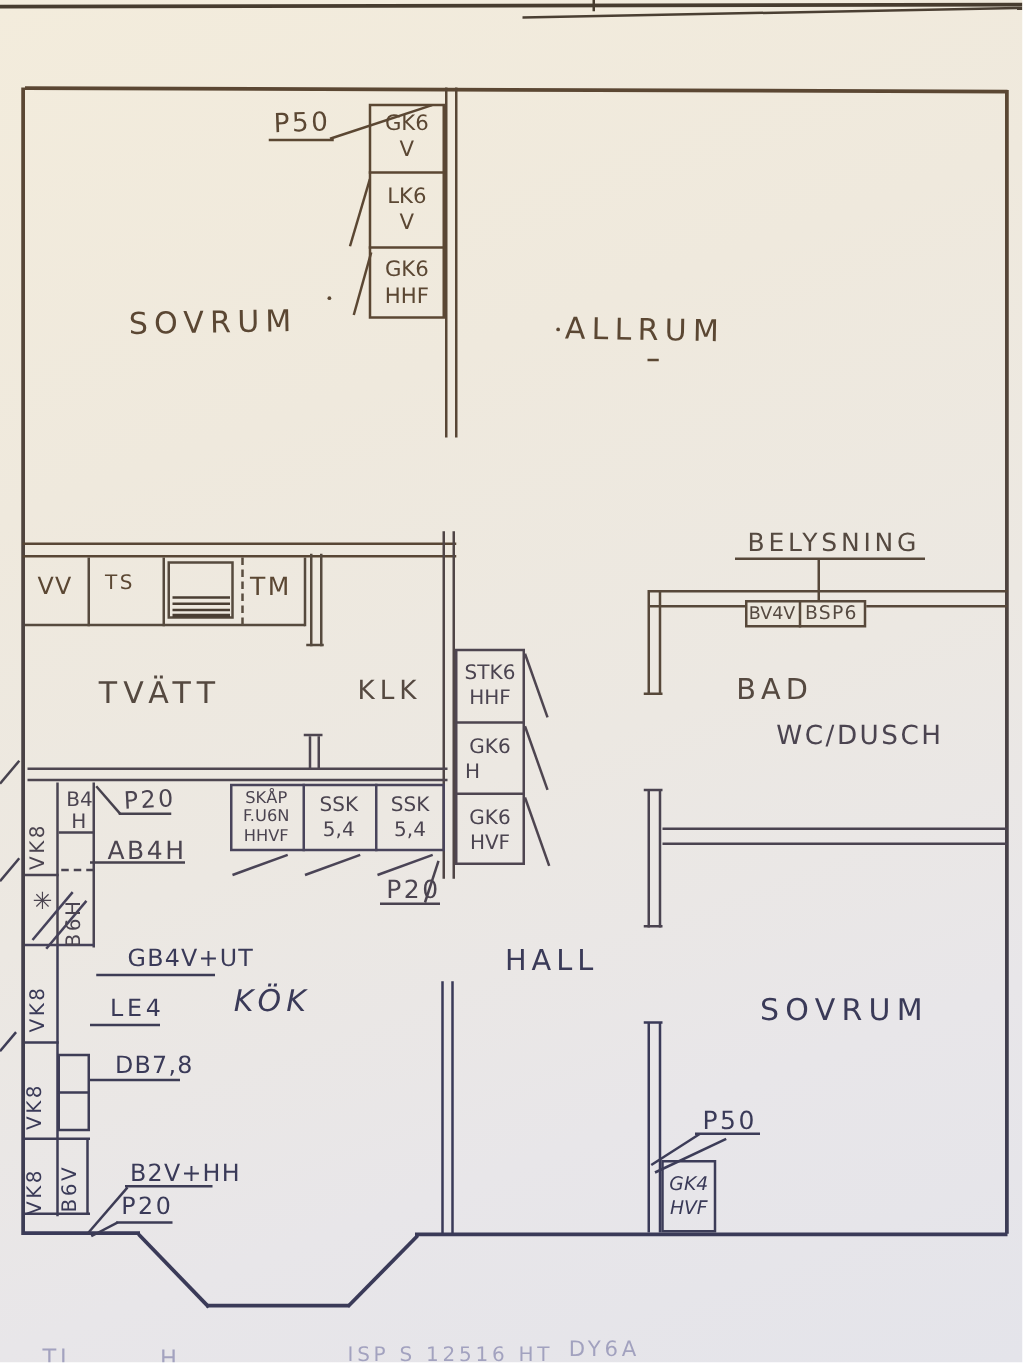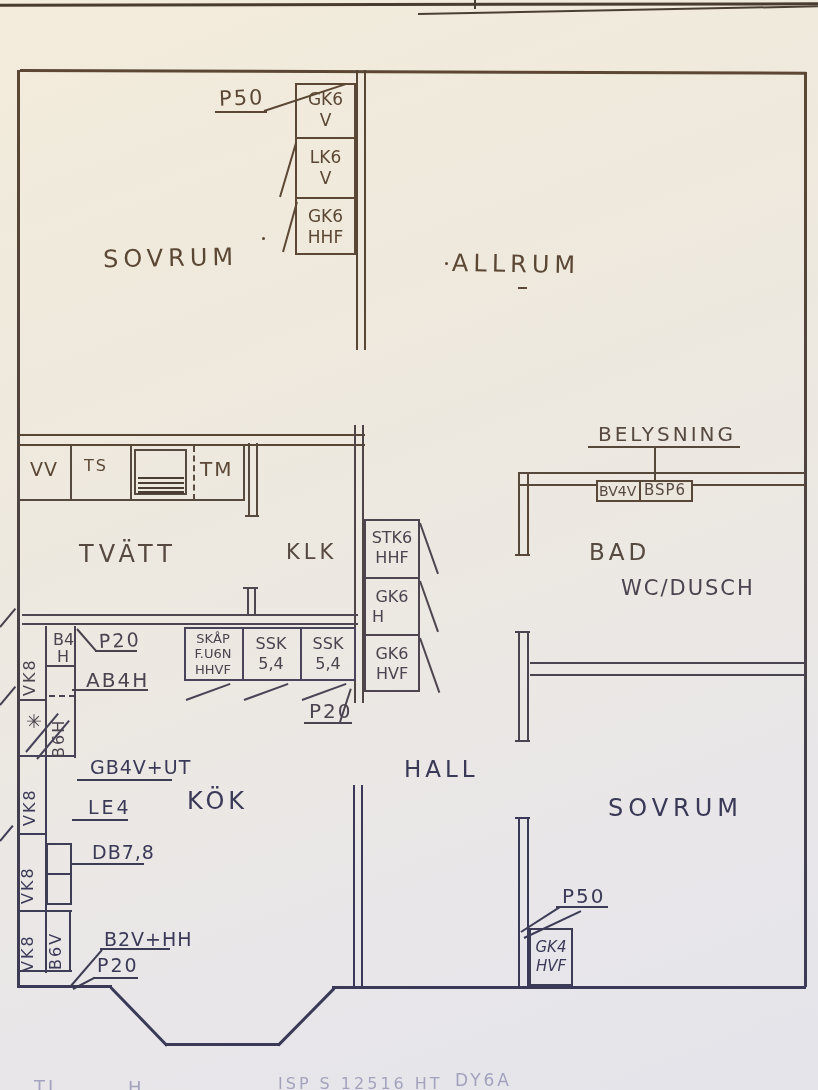--- a/index.html
+++ b/index.html
@@ -166,38 +166,38 @@
   <div class="vlbl c-blue" style="left:22px;top:766px;height:60px;font-size:16px;">VK8</div>
   <div class="vlbl c-blue" style="left:20px;top:842px;height:62px;font-size:16px;">VK8</div>
   <div class="vlbl c-blue" style="left:48px;top:916px;height:54px;font-size:16px;">B6V</div>
   <div class="vlbl c-blue" style="left:20px;top:916px;height:56px;font-size:16px;">VK8</div>
 
   <div class="lbl c-mid" style="left:99px;top:631px;font-size:19px;letter-spacing:2px;transform:rotate(-3deg);">P20</div>
   <div class="ln" style="left:95px;top:650px;width:42px;height:2px;background:#47424e;"></div>
   <div class="ln diag" style="left:77px;top:628px;width:29px;height:2px;background:#47424e;transform:rotate(49deg);"></div>
   <div class="lbl c-mid" style="left:86px;top:670px;font-size:20px;letter-spacing:2px;">AB4H</div>
   <div class="ln" style="left:72px;top:689px;width:76px;height:2px;background:#47424e;"></div>
-  <div class="lbl c-blue" style="left:90px;top:758px;font-size:19px;letter-spacing:1px;">GB4V+UT</div>
+  <div class="lbl c-blue" style="left:102px;top:758px;font-size:19px;letter-spacing:1px;">GB4V+UT</div>
   <div class="ln" style="left:77px;top:779px;width:95px;height:2px;background:#3d3c55;"></div>
   <div class="lbl c-blue" style="left:88px;top:798px;font-size:19px;letter-spacing:3px;">LE4</div>
   <div class="ln" style="left:72px;top:819px;width:56px;height:2px;background:#3d3c55;"></div>
   <div class="lbl c-blue" style="left:92px;top:843px;font-size:19px;letter-spacing:1px;">DB7,8</div>
   <div class="ln" style="left:72px;top:863px;width:72px;height:2px;background:#3d3c55;"></div>
   <div class="lbl c-blue" style="left:104px;top:930px;font-size:19px;letter-spacing:1px;">B2V+HH</div>
   <div class="ln" style="left:100px;top:948px;width:70px;height:2px;background:#3d3c55;"></div>
   <div class="ln diag" style="left:70px;top:986px;width:49px;height:2px;background:#3d3c55;transform:rotate(-49.2deg);"></div>
   <div class="lbl c-blue" style="left:97px;top:956px;font-size:19px;letter-spacing:2px;">P20</div>
   <div class="ln" style="left:93px;top:977px;width:45px;height:2px;background:#3d3c55;"></div>
   <div class="ln diag" style="left:73px;top:988px;width:24px;height:2px;background:#3d3c55;transform:rotate(-27.6deg);"></div>
 
   <div class="ln diag" style="left:0;top:626px;width:24px;height:2px;background:#47424e;transform:rotate(-50deg);"></div>
   <div class="ln diag" style="left:0;top:704px;width:24px;height:2px;background:#454152;transform:rotate(-50deg);"></div>
   <div class="ln diag" style="left:0;top:840px;width:20px;height:2px;background:#3e3d56;transform:rotate(-50deg);"></div>
 
-  <div class="lbl c-blue" style="left:187px;top:789px;font-size:24px;letter-spacing:4px;">KÖK</div>
+  <div class="lbl c-blue" style="left:187px;top:789px;font-size:24px;letter-spacing:4px;font-style:italic;">KÖK</div>
   <div class="lbl c-blue" style="left:404px;top:758px;font-size:23px;letter-spacing:4px;">HALL</div>
 
   <div class="ln" style="left:353px;top:785px;width:2.2px;height:202px;background:#3a3a58;"></div>
   <div class="ln" style="left:361px;top:785px;width:2.2px;height:202px;background:#3a3a58;"></div>
 
   <div class="ln" style="left:519px;top:472px;width:287px;height:2.2px;background:#57483a;"></div>
   <div class="ln" style="left:519px;top:484px;width:287px;height:2.2px;background:#57483a;"></div>
   <div class="ln" style="left:518px;top:472px;width:2.2px;height:84px;background:#57483a;"></div>
   <div class="ln" style="left:527px;top:472px;width:2.2px;height:84px;background:#57483a;"></div>
   <div class="ln" style="left:515px;top:554px;width:15px;height:2.2px;background:#57483a;"></div>

